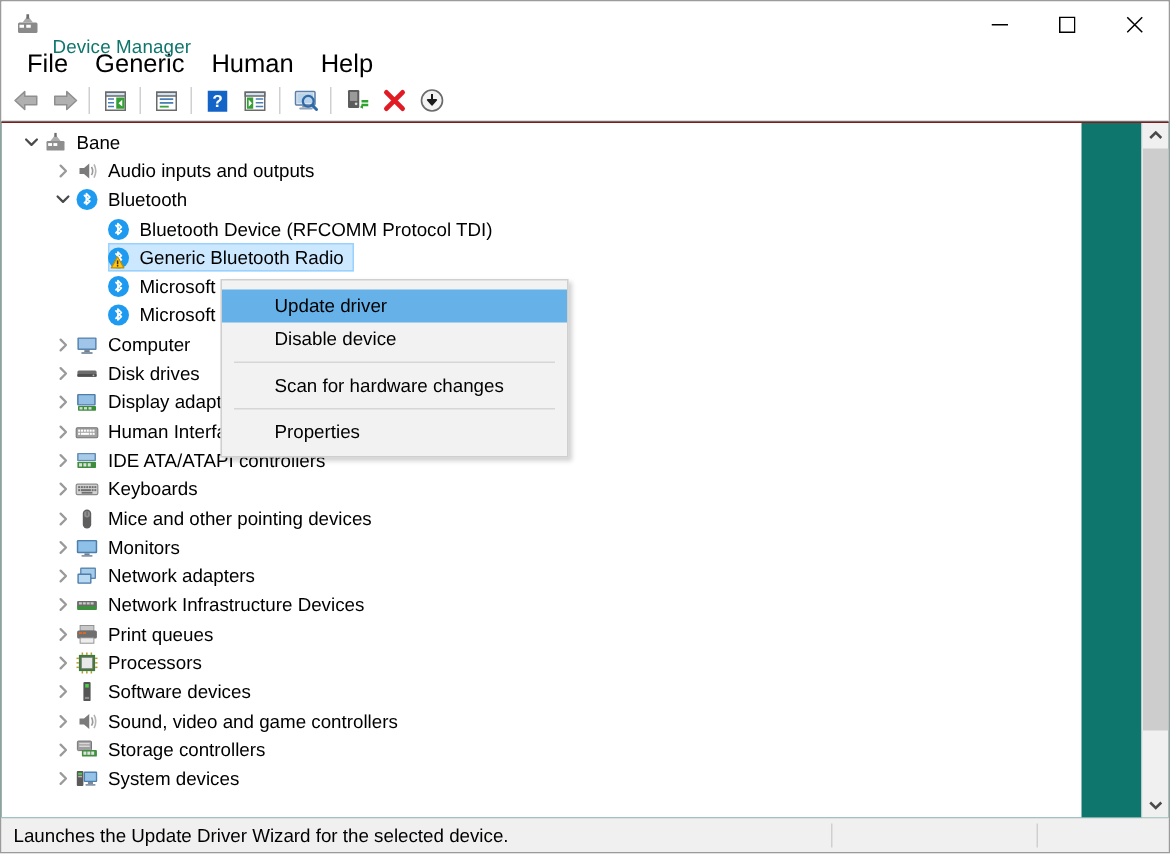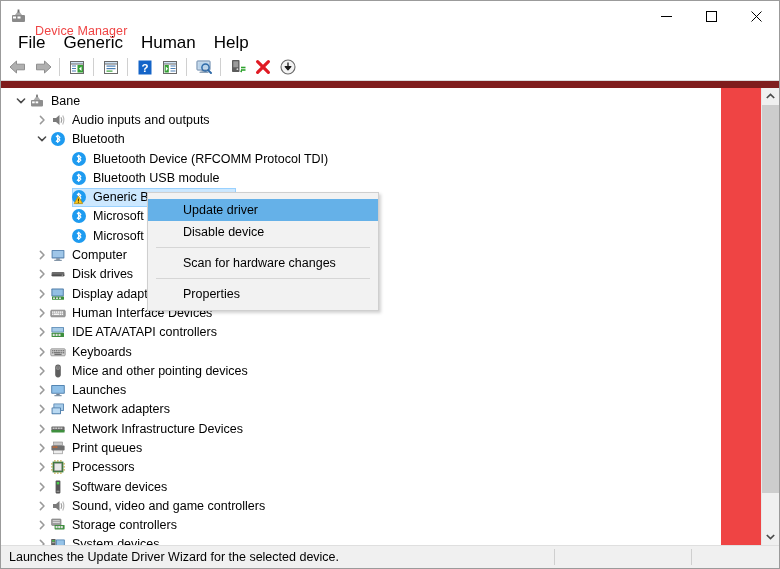--- a/index.html
+++ b/index.html
@@ -17,21 +17,21 @@
     display:flex;flex-direction:column;
   }
 
   
   .titlebar{
     height:31px;min-height:31px;background:#ffffff;
     display:flex;align-items:center;position:relative;
   }
   .title-left{display:flex;align-items:center;padding-left:9px;gap:8px;}
   .app-icon{width:17px;height:17px;position:relative;display:block;}
-  .title-text{font-size:12.5px;color:#ef4444;letter-spacing:0.1px;margin-top:28px;}
+  .title-text{font-size:12.5px;color:#0f766e;letter-spacing:0.1px;margin-top:28px;}
   .win-buttons{position:absolute;right:0;top:0;height:31px;display:flex;}
   .win-btn{
     width:45px;height:31px;display:flex;align-items:center;justify-content:center;
     background:transparent;border:0;cursor:default;
   }
 
   
   .menubar{
     height:22px;min-height:22px;background:#ffffff;
     display:flex;align-items:center;padding-left:8px;
@@ -48,22 +48,22 @@
   }
   .tb-btn{
     width:25px;height:24px;display:flex;align-items:center;justify-content:center;
     cursor:default;
   }
   .tb-sep{width:1px;height:18px;background:#d0d0d0;margin:0 4px;}
 
   
   .content{
     flex:1;position:relative;display:flex;overflow:hidden;
-    background:#ef4444;
-    border-top:7px solid #7f1d1d;
+    background:#0f766e;
+    border-top:1px solid #7f1d1d;
     gap:40px;
   }
   .tree{
     flex:1;position:relative;overflow:hidden;padding-top:3px;
     background:#fff;
   }
   .row{
     height:19.3px;display:flex;align-items:center;white-space:nowrap;
     cursor:default;position:relative;
   }
@@ -327,31 +327,20 @@
           <span style="width:54px;flex:0 0 54px;"></span>
           <span class="chev"></span>
           <span class="ico">
             <svg width="16" height="16" viewBox="0 0 16 16">
               <circle cx="8" cy="8" r="7" fill="#1e9bf0"></circle>
               <path d="M6.3 5.2 L9.9 9.1 L7.6 11.3 L7.6 4.1 L9.9 6.4 L6.3 10.3" stroke="#ffffff" stroke-width="1.15" fill="none" stroke-linejoin="round" stroke-linecap="round"></path>
             </svg>
           </span>
           <span class="lbl">Bluetooth Device (RFCOMM Protocol TDI)</span>
         </div>
-        <div class="row">
-          <span style="width:54px;flex:0 0 54px;"></span>
-          <span class="chev"></span>
-          <span class="ico">
-            <svg width="16" height="16" viewBox="0 0 16 16">
-              <circle cx="8" cy="8" r="7" fill="#1e9bf0"></circle>
-              <path d="M6.3 5.2 L9.9 9.1 L7.6 11.3 L7.6 4.1 L9.9 6.4 L6.3 10.3" stroke="#ffffff" stroke-width="1.15" fill="none" stroke-linejoin="round" stroke-linecap="round"></path>
-            </svg>
-          </span>
-          <span class="lbl">Bluetooth USB module</span>
-        </div>
         <div class="row selected">
           <div class="selbg" style="left:71px;width:163.79999999999998px;"></div>
           <span style="width:54px;flex:0 0 54px;"></span>
           <span class="chev"></span>
           <span class="ico">
             <svg width="16" height="16" viewBox="0 0 16 16">
               <circle cx="8" cy="8" r="7" fill="#1e9bf0"></circle>
               <path d="M6.3 5.2 L9.9 9.1 L7.6 11.3 L7.6 4.1 L9.9 6.4 L6.3 10.3" stroke="#ffffff" stroke-width="1.15" fill="none" stroke-linejoin="round" stroke-linecap="round"></path>
               <path d="M7.4 7.2 L11.6 14.6 L3.2 14.6 Z" fill="#ffc61a" stroke="#c08f00" stroke-width="0.8" stroke-linejoin="round"></path>
               <rect x="6.9" y="9.6" width="1" height="2.6" fill="#3a2d00"></rect>
@@ -527,21 +516,21 @@
             </svg>
           </span>
           <span class="ico">
             <svg width="16" height="16" viewBox="0 0 16 16">
               <rect x="1.2" y="3" width="13.6" height="8.8" rx="0.8" fill="#4d7fad"></rect>
               <rect x="2.2" y="3.9" width="11.6" height="6.9" fill="#8fc0e8"></rect>
               <rect x="6.3" y="11.9" width="3.4" height="1.3" fill="#6f7f8f"></rect>
               <rect x="4.3" y="13" width="7.4" height="1.2" rx="0.5" fill="#8496a8"></rect>
             </svg>
           </span>
-          <span class="lbl">Launches</span>
+          <span class="lbl">Monitors</span>
         </div>
         <div class="row">
           <span style="width:33px;flex:0 0 33px;"></span>
           <span class="chev">
             <svg width="10" height="10" viewBox="0 0 10 10">
               <path d="M3.4 1.4 L7 5 L3.4 8.6" fill="none" stroke="#9a9a9a" stroke-width="1.5" stroke-linecap="round" stroke-linejoin="round"></path>
             </svg>
           </span>
           <span class="ico">
             <svg width="16" height="16" viewBox="0 0 16 16">

